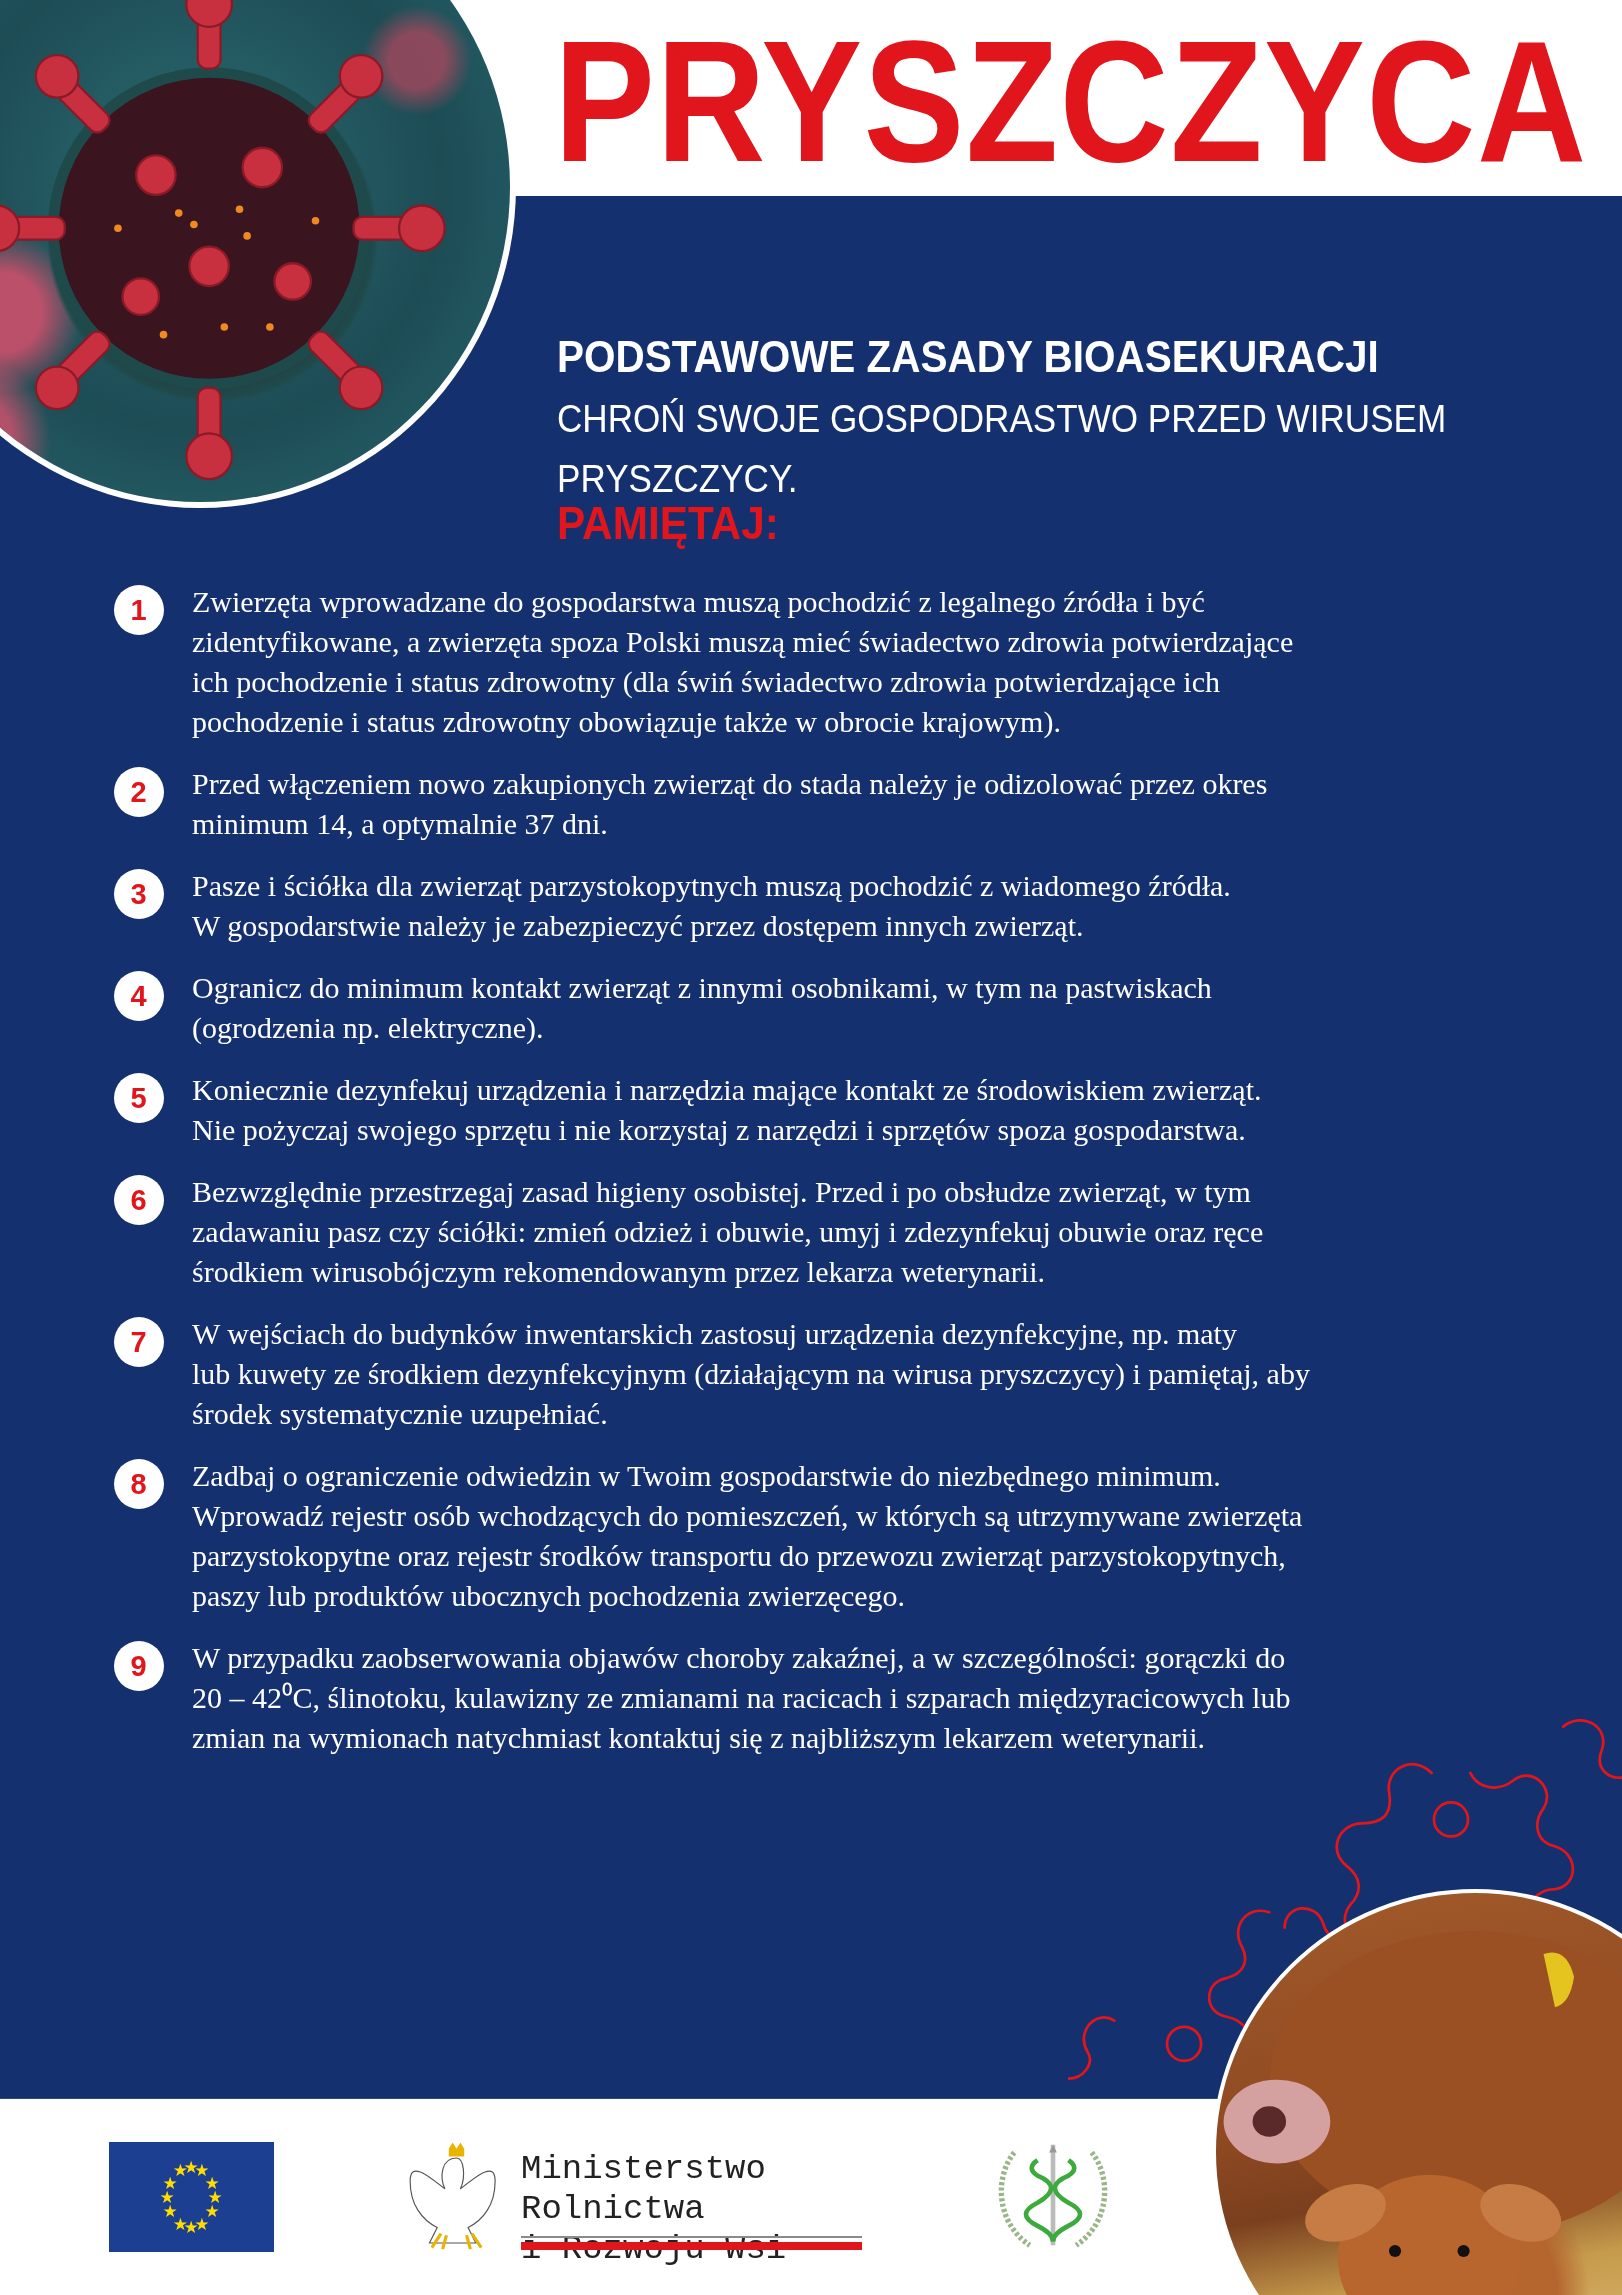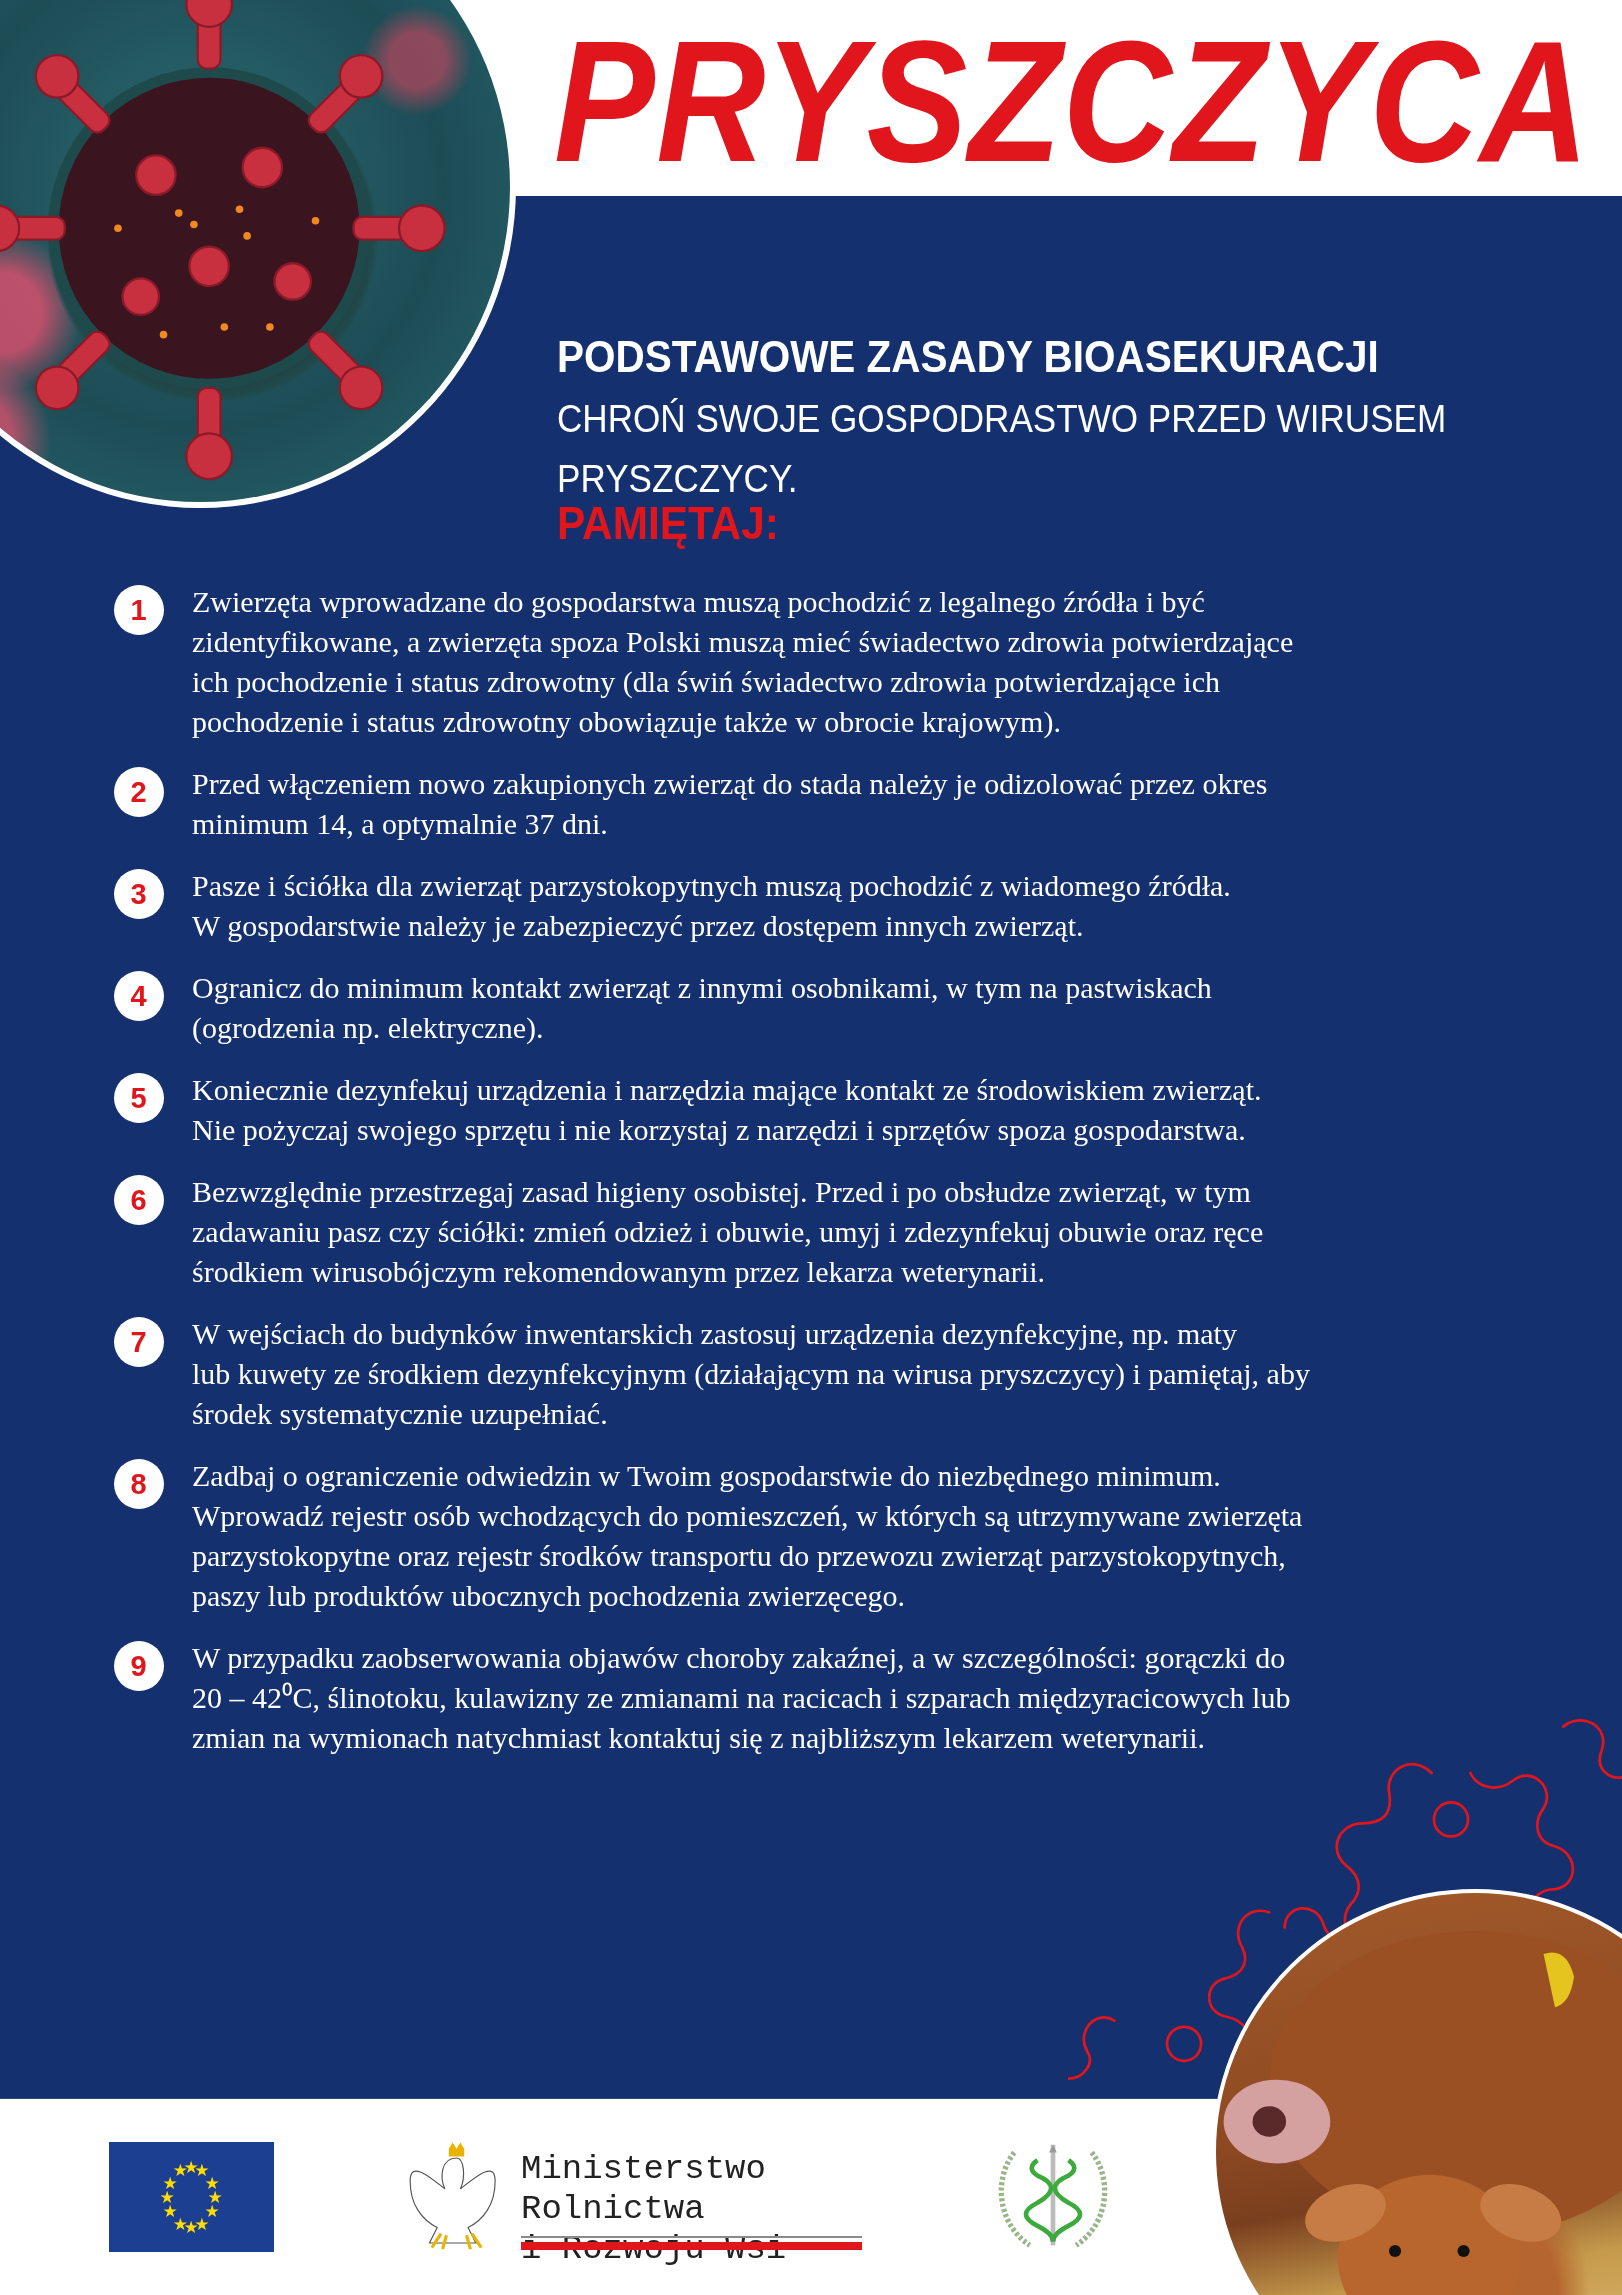--- a/index.html
+++ b/index.html
@@ -1,19 +1,19 @@
 <!DOCTYPE html>
 <html style="font-size:12.4px"><head>
 <meta charset="utf-8">
 <style>
   * { box-sizing: border-box; margin: 0; padding: 0; }
   html, body { width: 1623px; height: 2295px; overflow: hidden; background: #ffffff; }
   body { position: relative; font-family: "Liberation Sans", "DejaVu Sans", sans-serif; }
 
-  .top-band { position: absolute; left: 0; top: 0; width: 1623px; height: 196px; background: #ffffff; font-style: italic; }
+  .top-band { position: absolute; left: 0; top: 0; width: 1623px; height: 196px; background: #ffffff; }
   .main-title {
     position: absolute; left: 554px; top: 28px; width: 975px; height: 147px;
     color: #E1161D; font-family: "Liberation Sans", sans-serif; font-weight: 700;
     font-size: 172px; line-height: 147px; letter-spacing: 1.5px;
     transform: scaleX(0.88); transform-origin: left center; white-space: nowrap;
   }
 
   .navy-panel { position: absolute; left: 0; top: 196px; width: 1623px; height: 1902px; background: #14306E; }
   .footer { position: absolute; left: 0; top: 2098px; width: 1623px; height: 197px; background: #ffffff; border-top: 1.5px solid #2d4a6a; }
 

